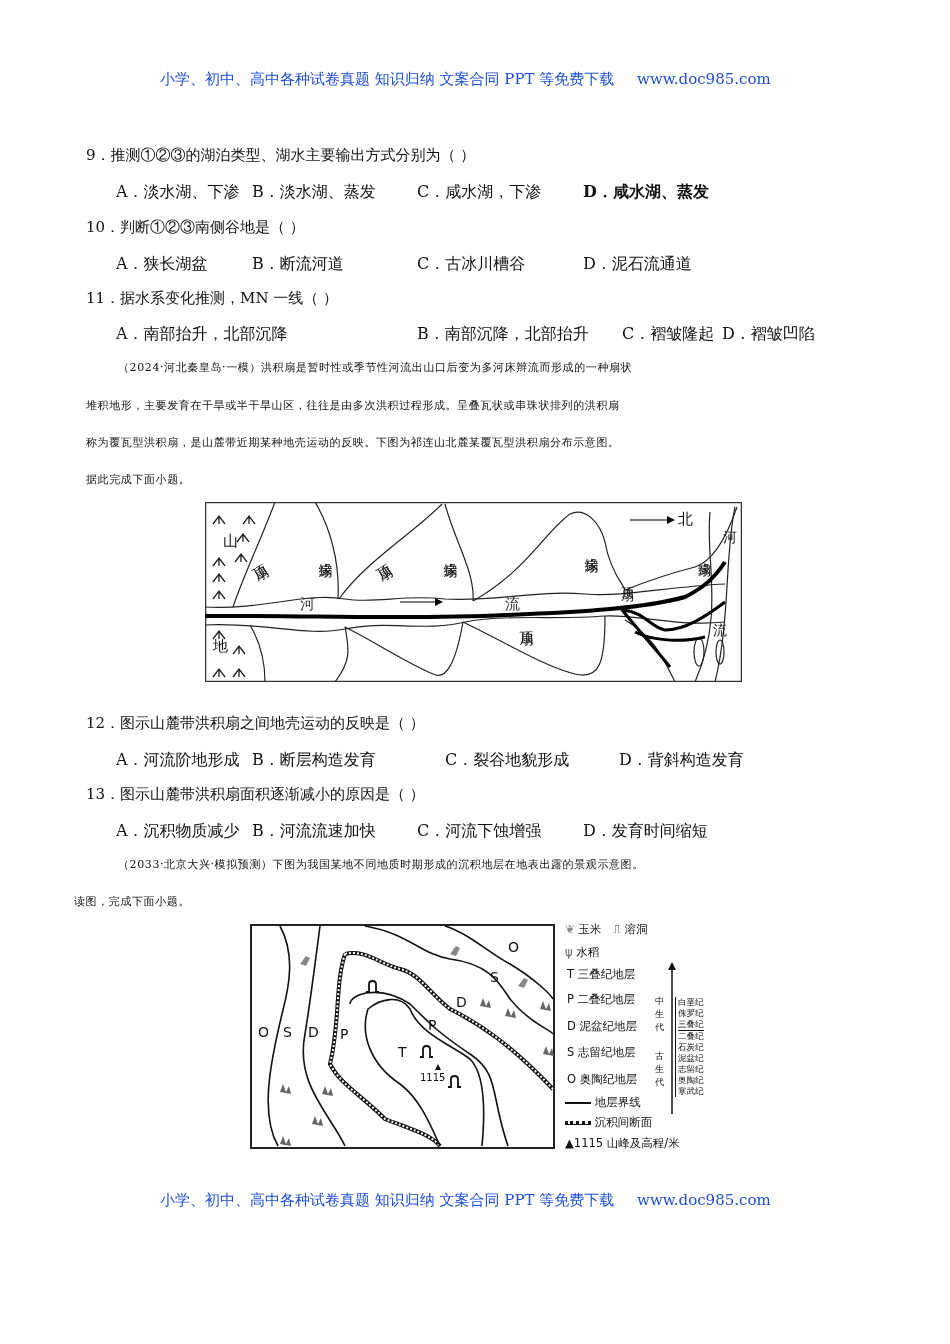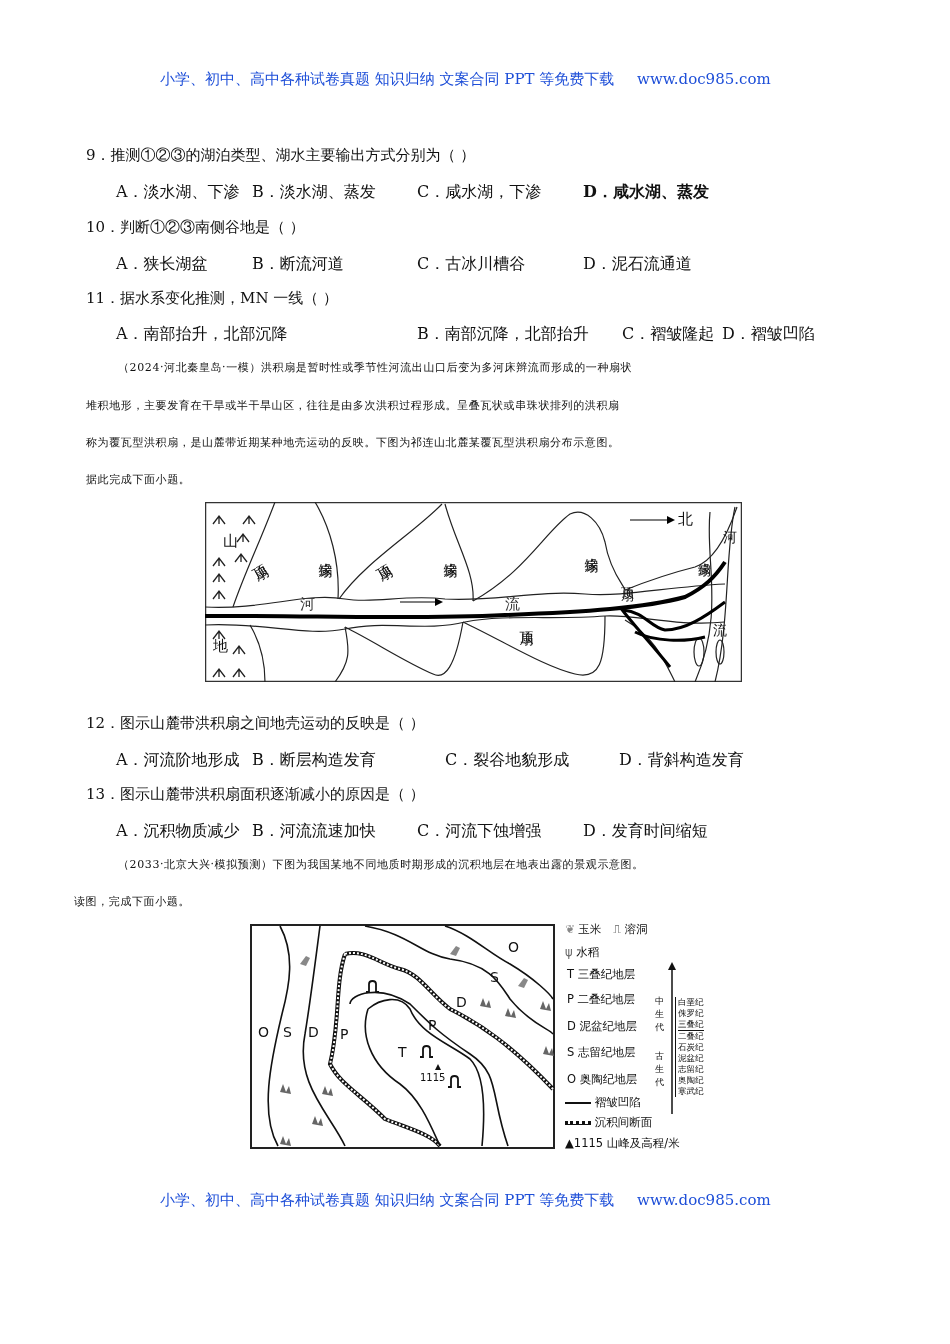--- a/index.html
+++ b/index.html
@@ -199,21 +199,21 @@
 
 <div class="fig lbl" style="left:565px; top:922px; width:140px; height:235px; font-size:11.5px;">
   <div class="abs" style="left:0; top:0;"><span style="color:#888;">❦</span> <span>玉米</span>
     <span style="margin-left:8px;">⎍</span> <span>溶洞</span></div>
   <div class="abs" style="left:0; top:23px;"><span style="color:#666;">ψ</span> <span>水稻</span></div>
   <div class="abs" style="left:2px; top:45px;"><span>T</span> <span>三叠纪地层</span></div>
   <div class="abs" style="left:2px; top:70px;"><span>P</span> <span>二叠纪地层</span></div>
   <div class="abs" style="left:2px; top:97px;"><span>D</span> <span>泥盆纪地层</span></div>
   <div class="abs" style="left:2px; top:123px;"><span>S</span> <span>志留纪地层</span></div>
   <div class="abs" style="left:2px; top:150px;"><span>O</span> <span>奥陶纪地层</span></div>
-  <div class="abs" style="left:0; top:173px;"><span style="display:inline-block; width:26px; border-top:2px solid #111; vertical-align:middle;"></span> <span>褶皱凹陷</span></div>
+  <div class="abs" style="left:0; top:173px;"><span style="display:inline-block; width:26px; border-top:2px solid #111; vertical-align:middle;"></span> <span>地层界线</span></div>
   <div class="abs" style="left:0; top:193px;"><span style="display:inline-block; width:26px; border-top:3px dotted #111; border-bottom:1px solid #111; vertical-align:middle;"></span> <span>沉积间断面</span></div>
   <div class="abs" style="left:0; top:214px;"><span>▲1115 山峰及高程/米</span></div>
 
   <svg class="abs" style="left:103px; top:40px;" width="8" height="152">
     <line x1="4" y1="6" x2="4" y2="152" stroke="#111" stroke-width="1.5"></line>
     <polygon points="0,8 4,0 8,8" fill="#111"></polygon>
   </svg>
   <div class="abs" style="left:90px; top:73px; font-size:9px; line-height:13px;">
     <div>中</div>
     <div>生</div>

